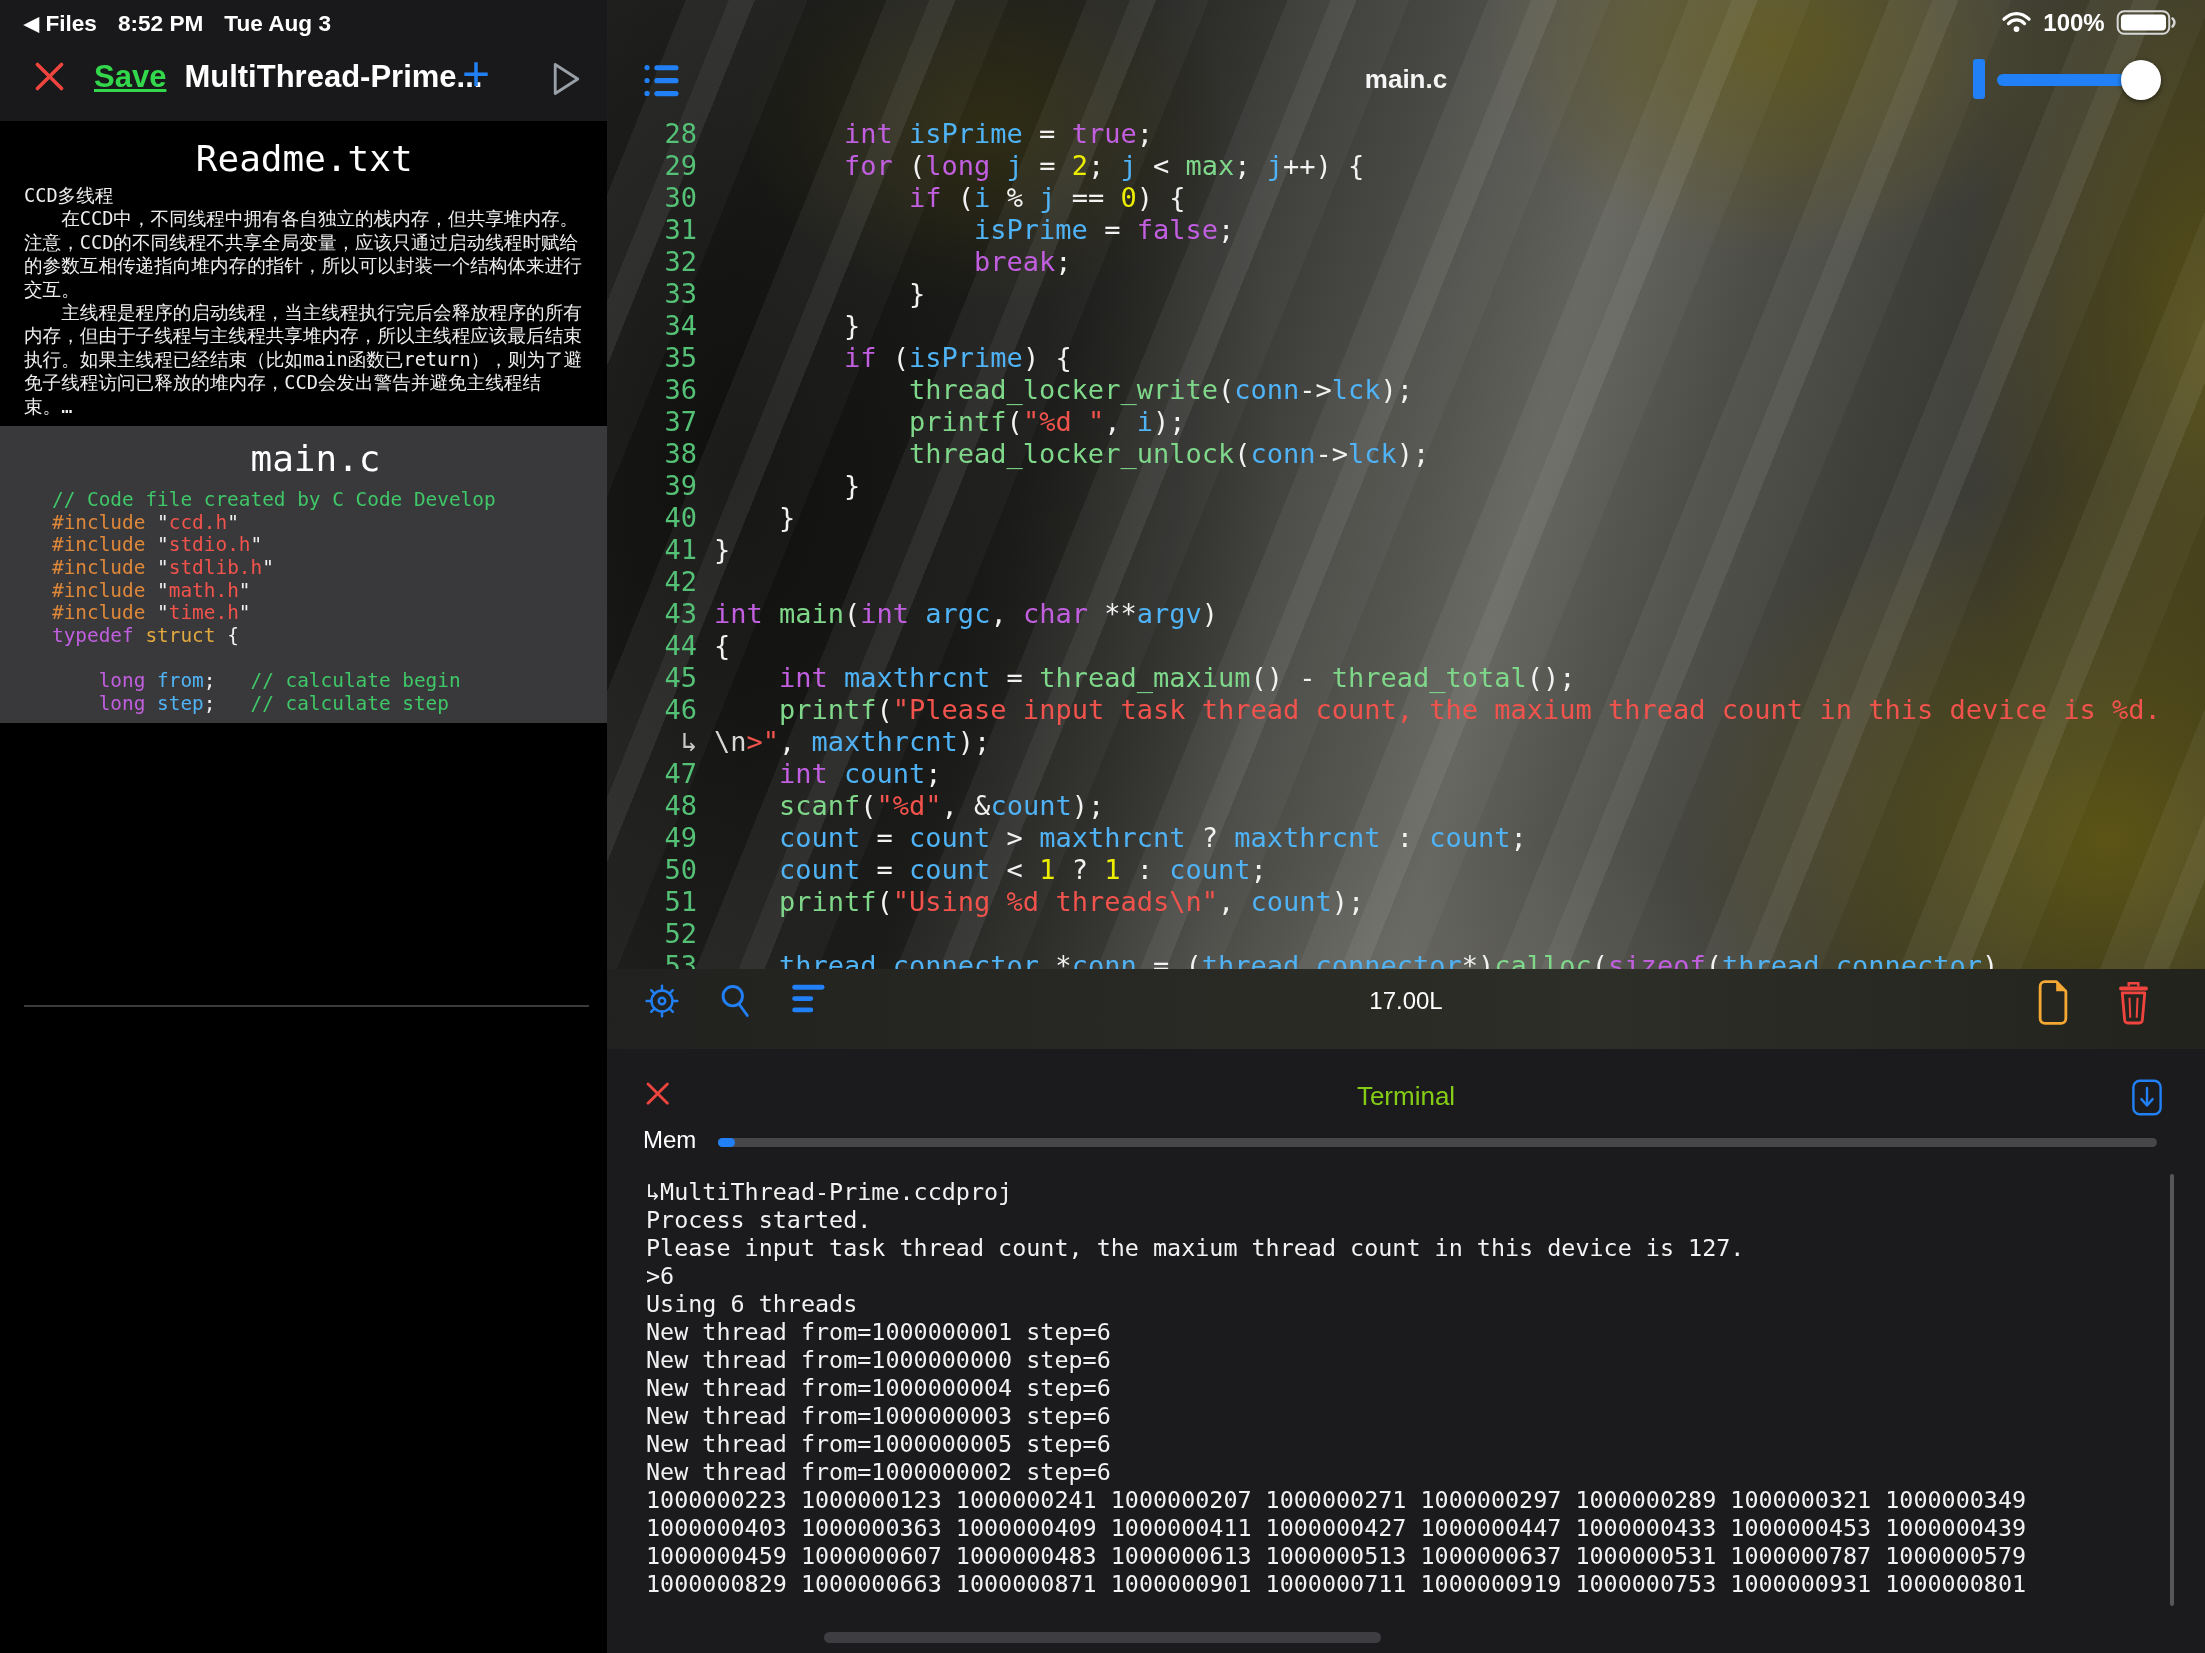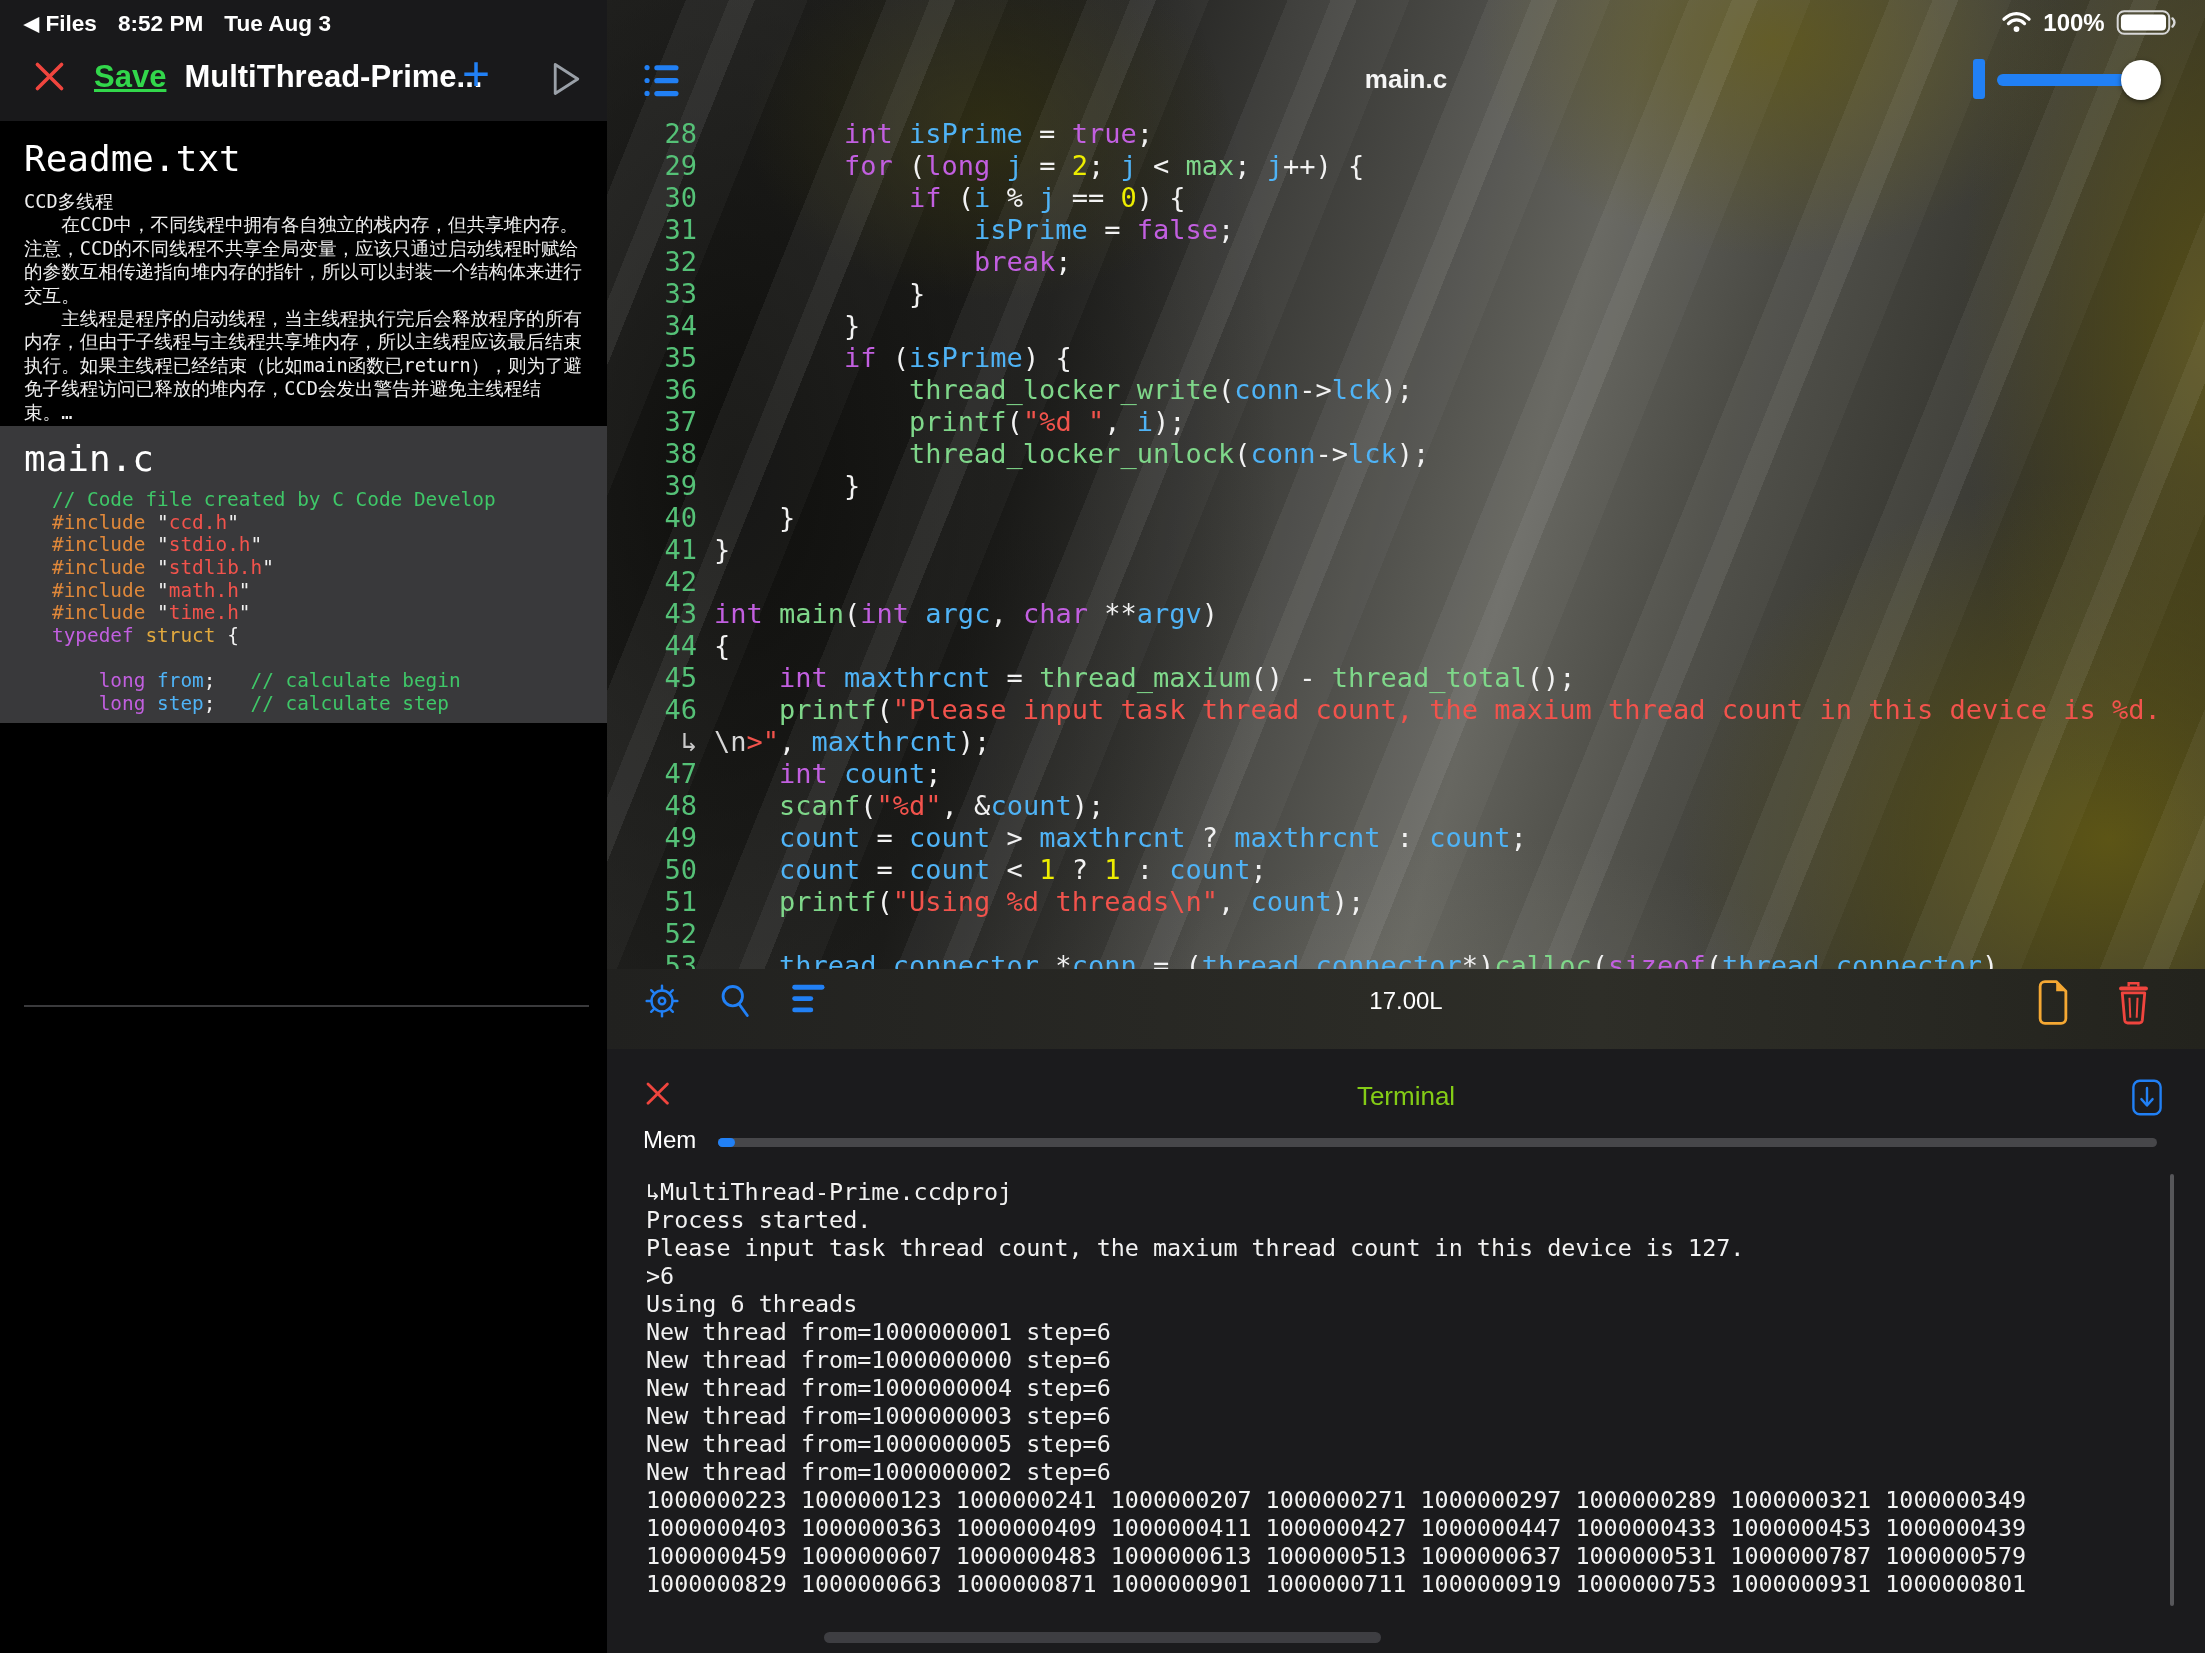--- a/index.html
+++ b/index.html
@@ -14,22 +14,22 @@
   .backwrap{display:flex;align-items:center;gap:6.5px;cursor:pointer;}
   .backtri{font-size:19.4px;line-height:1;}
   .projline{position:relative;height:73px;display:flex;align-items:center;padding-left:31px;}
   .closex{width:37px;height:37px;display:inline-block;}
   .save{color:#32d74b;font-size:31px;font-weight:700;margin-left:26px;text-decoration:underline;}
   .ptitle{color:#fff;font-size:31px;font-weight:700;margin-left:18px;white-space:nowrap;}
   .plus{position:absolute;left:462px;top:9.7px;color:#2180f5;font-size:48px;font-weight:300;line-height:1;}
   .play{position:absolute;left:552px;top:21px;width:29px;height:36px;}
 
   .readme{padding:16px 22.6px 0 24px;}
-  .fname{font-family:"DejaVu Sans Mono",monospace;font-size:36px;line-height:44px;color:#fff;}
-  .rbody{margin-top:9px;font-family:"DejaVu Sans Mono",monospace;font-size:18.6px;line-height:23.4px;
+  .fname{font-family:"DejaVu Sans Mono",monospace;font-size:36px;line-height:44px;color:#fff;text-align:center;}
+  .rbody{margin-top:3px;font-family:"DejaVu Sans Mono",monospace;font-size:18.6px;line-height:23.4px;
          color:#eee;width:560px;word-break:break-all;}
   .rpara{margin:0;}
 
   .maincsec{position:absolute;left:0;top:426px;width:607px;height:297px;background:#39393b;
             padding:11.3px 0 0 0;box-sizing:border-box;}
   .maincsec .fname{padding-left:24px;}
   .cbody{margin-top:8px;font-family:"DejaVu Sans Mono",monospace;font-size:19.4px;line-height:22.6px;
          padding-left:24px;}
   .prow{height:22.6px;white-space:pre;margin-left:28px;}
   .sdivider{position:absolute;left:24px;top:1005px;width:565px;height:1.6px;background:#3a3a3c;}

